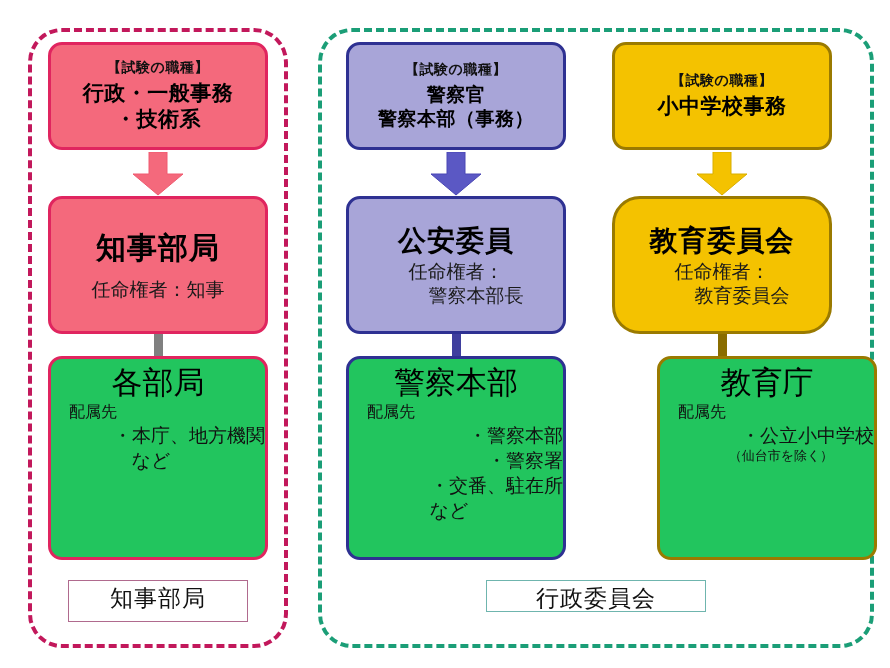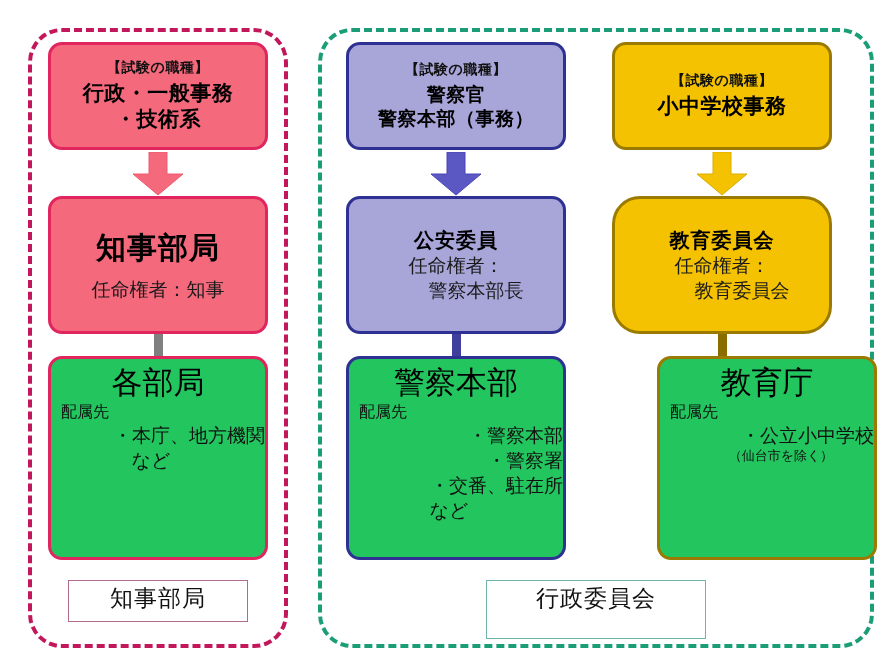--- a/index.html
+++ b/index.html
@@ -90,21 +90,21 @@
 
   
   .card-mid {
     top: 196px;
     width: 220px;
     height: 138px;
     border-width: 3px;
     padding: 6px 4px;
   }
   .card-mid .title {
-    font-size: 20px;
+    font-size: 28px;
     font-weight: 700;
     color: #000000;
     letter-spacing: 1px;
   }
   .card-mid .sub {
     font-size: 19px;
     font-weight: 400;
     color: #1a1a1a;
   }
   .card-mid .sub.indent {
@@ -128,21 +128,21 @@
     font-size: 31px;
     color: #000000;
     line-height: 1.12;
     margin-top: 6px;
     font-weight: 400;
   }
   .card-bot .lead {
     font-size: 16px;
     color: #111111;
     text-align: left;
-    padding-left: 10px;
+    padding-left: 18px;
     margin-top: 2px;
     line-height: 1.3;
   }
   .card-bot ul {
     list-style: none;
     margin: 0;
     padding: 0 0 0 14px;
     text-align: right;
   }
   .card-bot ul li {
@@ -197,21 +197,21 @@
     line-height: 1;
     padding: 6px 0 8px 0;
     letter-spacing: 1px;
   }
   .legend-gov {
     left: 68px; top: 580px;
     width: 180px; height: 42px;
   }
   .legend-comm {
     left: 486px; top: 580px;
-    width: 220px; height: 59px;
+    width: 220px; height: 32px;
     border-color: #6fb5ae;
   }
 </style>
 </head>
 <body>
 
 <div id="canvas">
 
   <div class="group group-gov"></div>
   <div class="group group-comm"></div>

